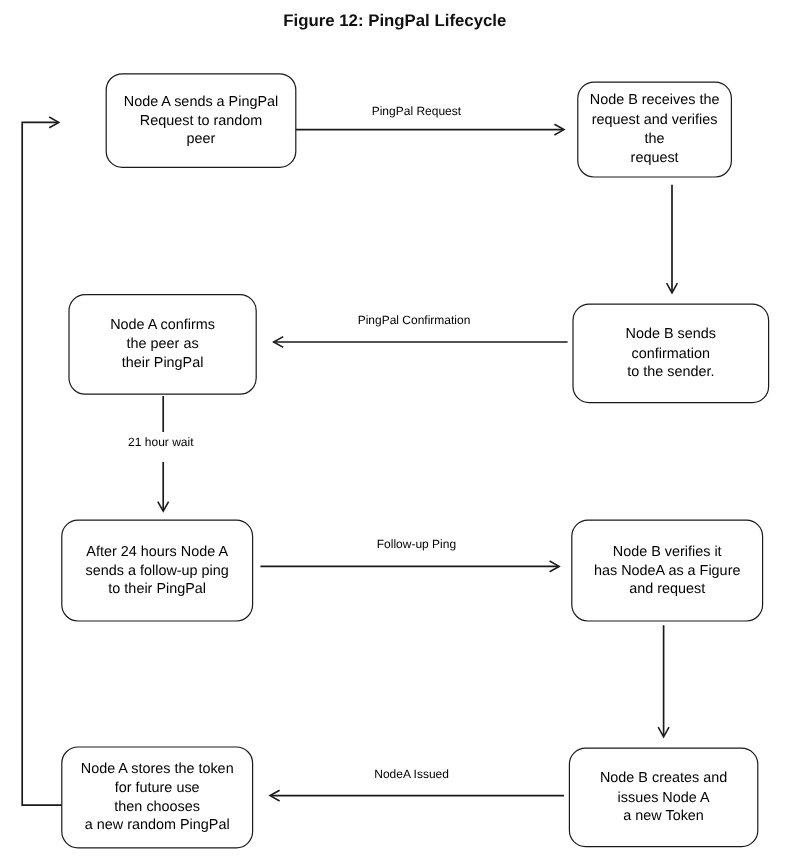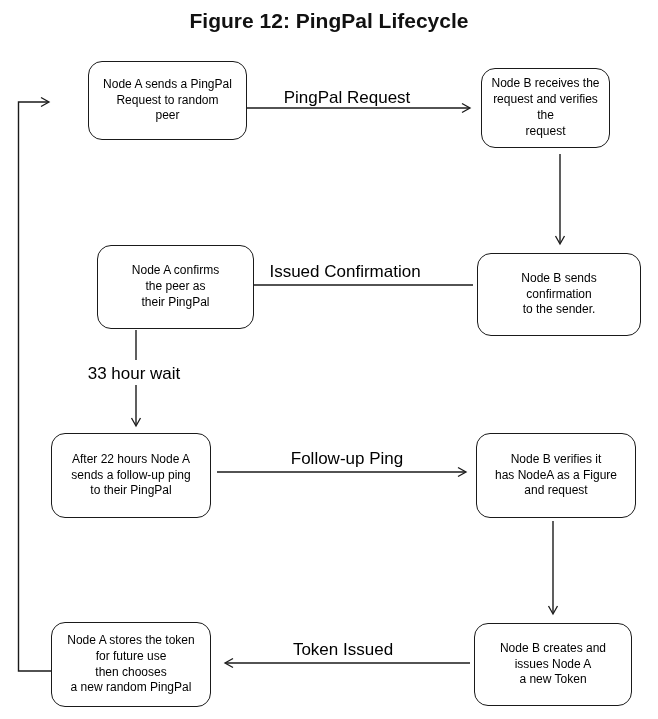--- a/index.html
+++ b/index.html
@@ -11,21 +11,21 @@
     font-family: "Liberation Sans", sans-serif;
     color: #000000;
     overflow: hidden;
   }
   .diagram-title {
     position: absolute;
     top: 9px;
     left: 0;
     width: 100%;
     text-align: center;
-    font-size: 21px;
+    font-size: 14px;
     font-weight: 600;
     color: #111111;
   }
   .arrow-layer {
     position: absolute;
     inset: 0;
     width: 658px;
     height: 719px;
   }
   .node {
@@ -39,29 +39,29 @@
     justify-content: center;
     text-align: center;
     font-size: 12px;
     line-height: 1.33;
     white-space: pre-line;
     padding: 4px 8px;
   }
   #n1 { left: 58px;  top: 61px;  width: 159px; height: 79px; margin-left: 30px; }
   #n2 { left: 481px; top: 68px;  width: 129px; height: 80px; }
   #n3 { left: 477px; top: 253px; width: 164px; height: 83px; }
-  #n4 { left: 57px;  top: 245px; width: 157px; height: 84px; margin-left: 40px; }
+  #n4 { left: 57px;  top: 245px; width: 157px; height: 84px; }
   #n5 { left: 51px;  top: 433px; width: 160px; height: 85px; }
   #n6 { left: 476px; top: 433px; width: 160px; height: 85px; }
   #n7 { left: 51px;  top: 622px; width: 160px; height: 85px; }
   #n8 { left: 474px; top: 623px; width: 158px; height: 83px; }
   .edge-label {
     position: absolute;
     transform: translateX(-50%);
-    font-size: 17px;
+    font-size: 10px;
     white-space: nowrap;
     text-align: right;
     color: #000000;
   }
   #l1 { left: 347px; top: 88px; }
   #l2 { left: 345px; top: 262px; }
   #l3 { left: 134px; top: 364px; }
   #l4 { left: 341px; top: 449px; padding-left: 12px; }
   #l5 { left: 343px; top: 640px; }
 </style>
@@ -96,33 +96,33 @@
 peer</div>
   <div class="node" id="n2">Node B receives the
 request and verifies the
 request</div>
   <div class="node" id="n3">Node B sends
 confirmation
 to the sender.</div>
   <div class="node" id="n4">Node A confirms
 the peer as
 their PingPal</div>
-  <div class="node" id="n5">After 22 hours Node A
+  <div class="node" id="n5">After 24 hours Node A
 sends a follow-up ping
 to their PingPal</div>
   <div class="node" id="n6">Node B verifies it
 has NodeA as a Figure
 and request</div>
   <div class="node" id="n8">Node B creates and
 issues Node A
 a new Token</div>
   <div class="node" id="n7">Node A stores the token
 for future use
 then chooses
 a new random PingPal</div>
 
   <div class="edge-label" id="l1">PingPal Request</div>
-  <div class="edge-label" id="l2">Issued Confirmation</div>
-  <div class="edge-label" id="l3">33 hour wait</div>
+  <div class="edge-label" id="l2">PingPal Confirmation</div>
+  <div class="edge-label" id="l3">21 hour wait</div>
   <div class="edge-label" id="l4">Follow-up Ping</div>
-  <div class="edge-label" id="l5">Token Issued</div>
+  <div class="edge-label" id="l5">NodeA Issued</div>
 
 </div>
 
 </body></html>

